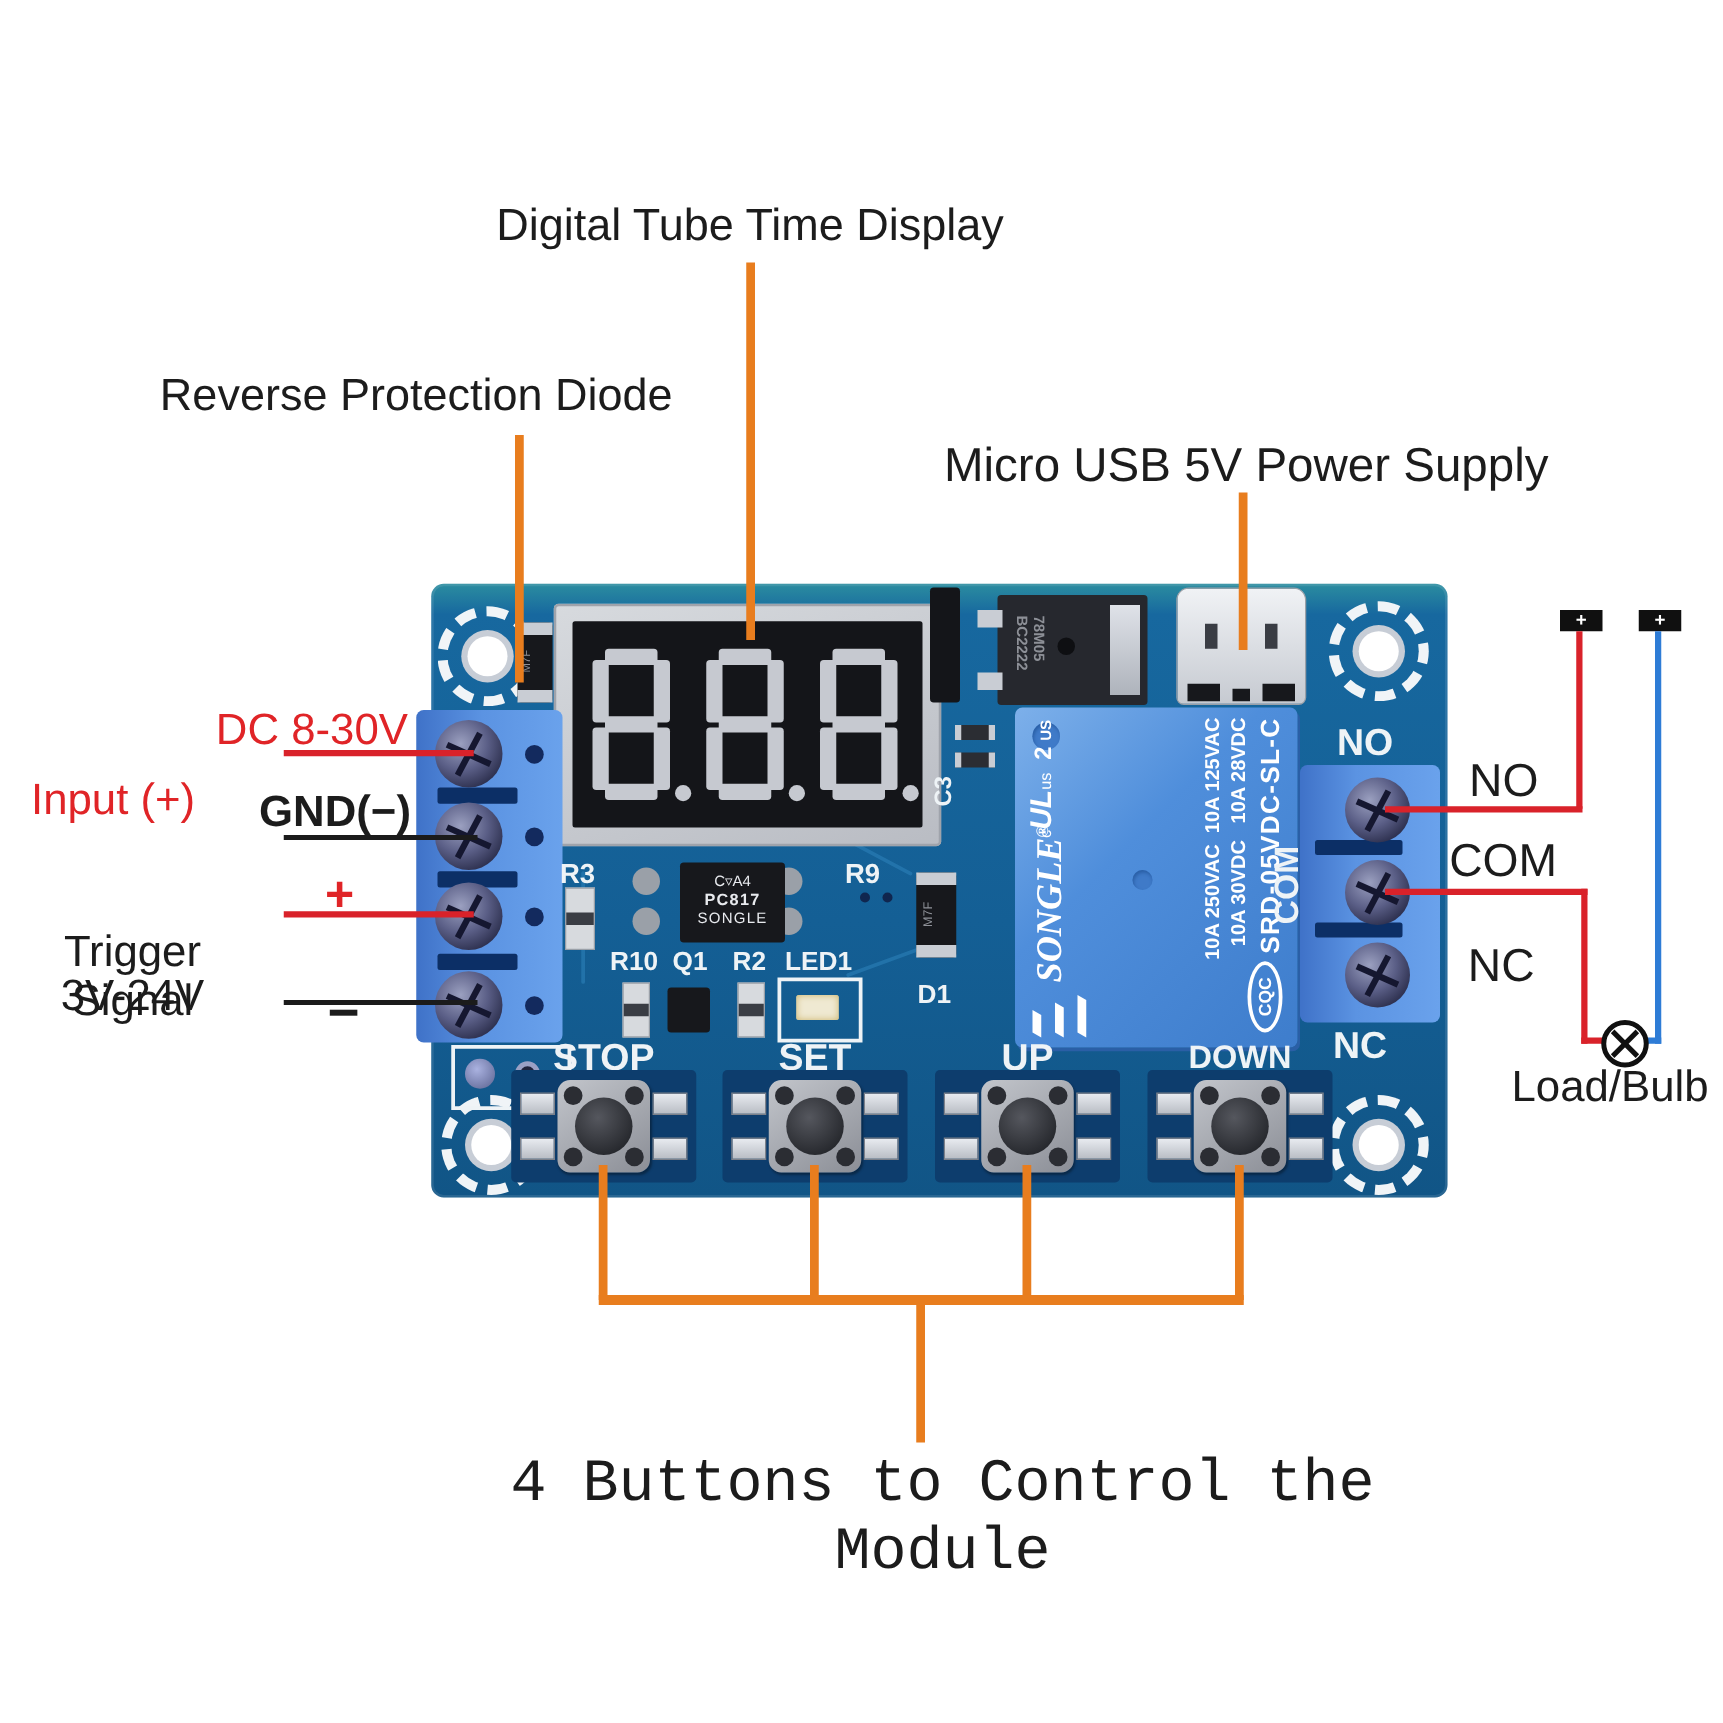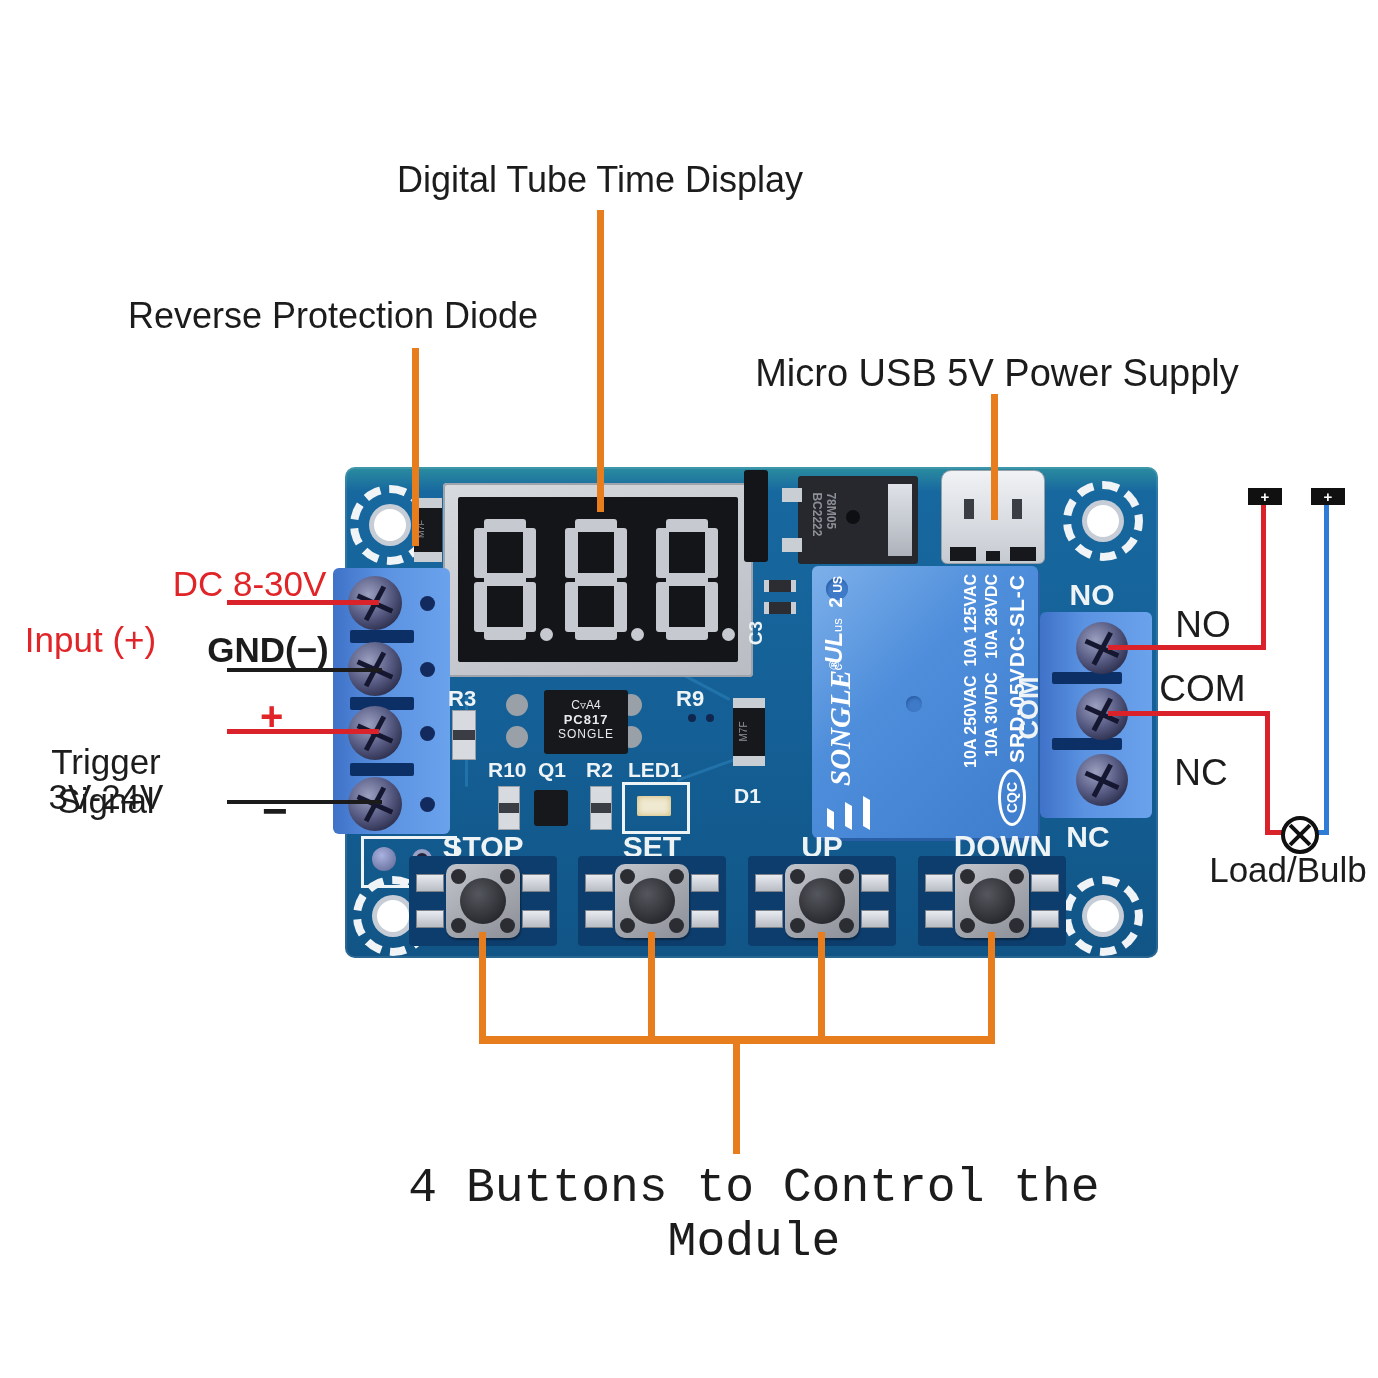--- a/index.html
+++ b/index.html
@@ -229,21 +229,21 @@
   <div class="silk" style="left:586px;top:758px;font-size:21px;">R2</div>
   <div class="silk" style="left:628px;top:758px;font-size:21px;">LED1</div>
   <div class="silk" style="left:734px;top:784px;font-size:21px;">D1</div>
   <div class="silk" style="left:744px;top:622px;font-size:19px;transform:rotate(-90deg);">C3</div>
   <div class="silk" style="left:1059px;top:578px;width:66px;text-align:center;font-size:30px;">NO</div>
   <div class="silk" style="left:983px;top:694px;width:90px;height:28px;text-align:center;font-size:27px;transform:rotate(-90deg);">COM</div>
   <div class="silk" style="left:1055px;top:820px;width:66px;text-align:center;font-size:30px;">NC</div>
   <div class="silk" style="left:423px;top:830px;width:120px;text-align:center;font-size:30px;">STOP</div>
   <div class="silk" style="left:592px;top:830px;width:120px;text-align:center;font-size:30px;">SET</div>
   <div class="silk" style="left:762px;top:830px;width:120px;text-align:center;font-size:30px;">UP</div>
-  <div class="silk" style="left:932px;top:830px;width:120px;text-align:right;font-size:31px;">DOWN</div>
+  <div class="silk" style="left:932px;top:830px;width:120px;text-align:center;font-size:26px;">DOWN</div>
 
   <div class="abs" style="left:361px;top:836px;width:90px;height:46px;border:3px solid #eef3f6;">
     <i class="abs" style="left:8px;top:8px;width:24px;height:24px;border-radius:50%;background:radial-gradient(circle at 40% 35%,#aab2e0,#5a628f);"></i>
     <i class="abs" style="left:48px;top:10px;width:20px;height:20px;border-radius:50%;border:4px solid #9aa0c4;background:#20223a;box-sizing:border-box;"></i>
   </div>
 
   <div class="btn-zone" style="left:409px;top:856px;"></div>
   <div class="btn-zone" style="left:578px;top:856px;"></div>
   <div class="btn-zone" style="left:748px;top:856px;"></div>
   <div class="btn-zone" style="left:918px;top:856px;"></div>

